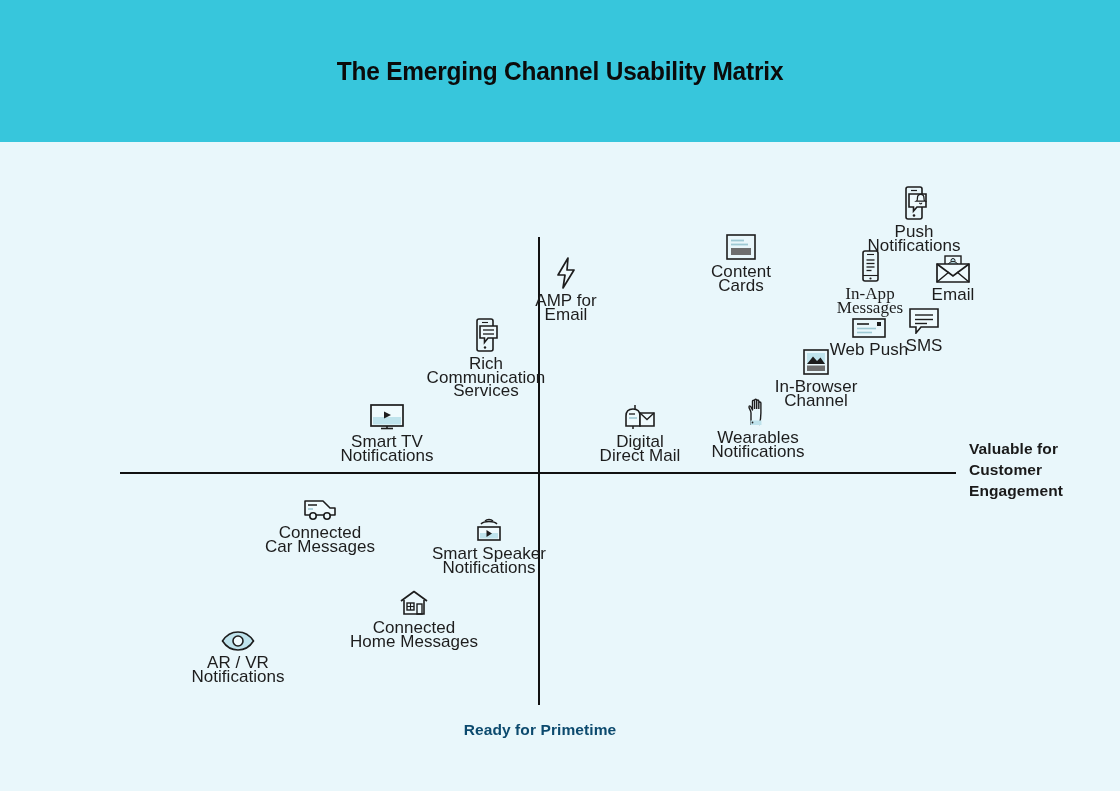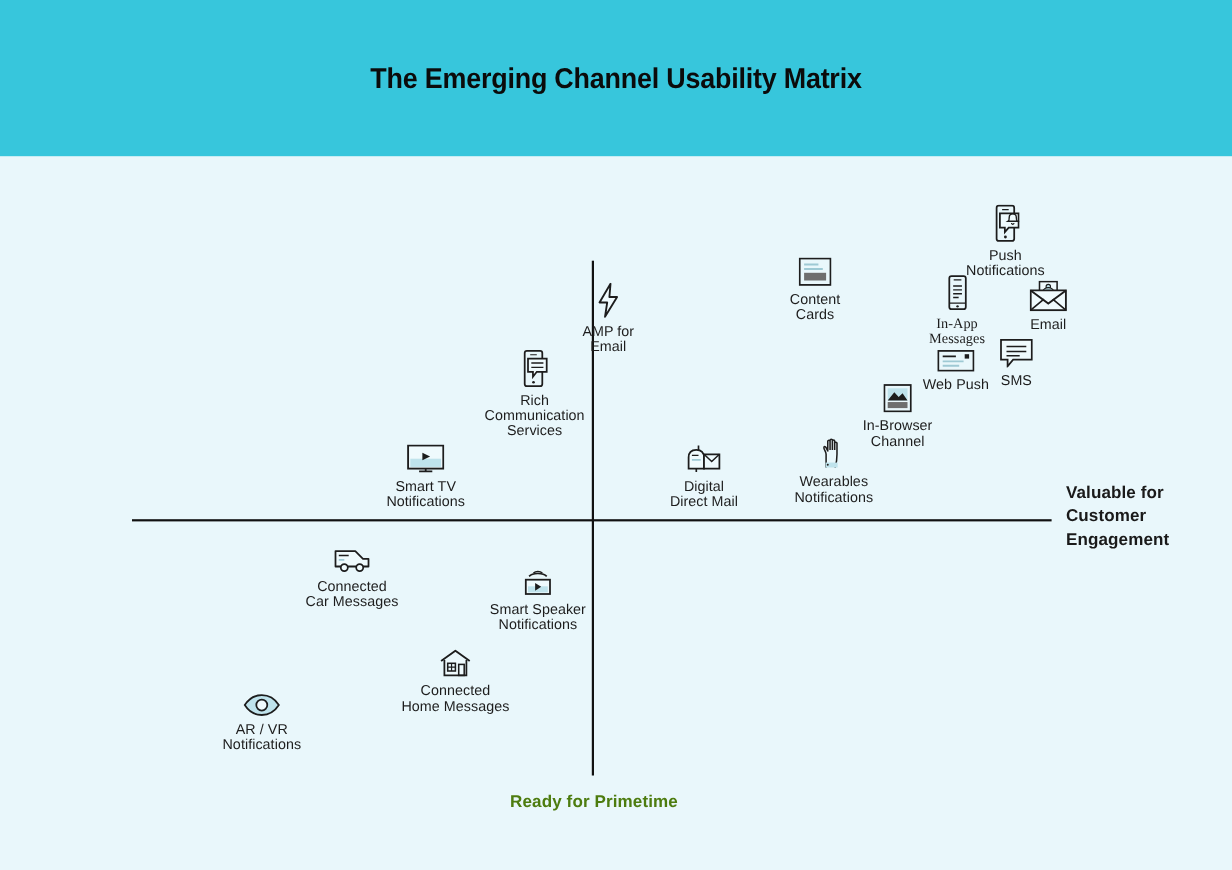--- a/index.html
+++ b/index.html
@@ -86,41 +86,41 @@
     letter-spacing: 0.1px;
   }
   .axis-label-x {
     position: absolute;
     left: 400px;
     top: 578px;
     width: 280px;
     text-align: center;
     font-size: 15.5px;
     line-height: 20px;
-    color: #4d7c0f;
+    color: #0c4a6e;
     font-weight: bold;
     letter-spacing: 0.1px;
   }
   
   .item {
     position: absolute;
     width: 150px;
     margin-left: -75px;
     display: flex;
     flex-direction: column;
     align-items: center;
   }
   .item-icon {
     display: block;
     line-height: 0;
   }
   .item-label {
     margin-top: 5px;
     text-align: center;
-    font-size: 13px;
+    font-size: 17px;
     line-height: 13.5px;
     color: #1D1D1D;
     letter-spacing: 0.05px;
     white-space: pre-line;
     font-weight: 500;
   }
   svg { display: block; }
 </style>
 </head>
 <body>
@@ -257,21 +257,21 @@
           <line x1="11" y1="5" x2="11" y2="1" stroke="#1D1D1D" stroke-width="1.5"></line>
           <path d="M16 9 H30 V22 H16 Z" fill="#EFFAFD" stroke="#1D1D1D" stroke-width="1.6"></path>
           <path d="M16 9 L23 15.5 L30 9" fill="none" stroke="#1D1D1D" stroke-width="1.4"></path>
           <line x1="9" y1="22" x2="9" y2="25" stroke="#1D1D1D" stroke-width="1.5"></line>
         </svg>
       </span>
       <span class="item-label">Digital
 Direct Mail</span>
     </div>
 
-    <div class="item" style="left:553px; top:115px;">
+    <div class="item" style="left:566px; top:115px;">
       <span class="item-icon">
         <svg width="22" height="32" viewBox="0 0 22 32">
           <path d="M13 1 L3 18 H10 L8 31 L19 13 H12 Z" fill="#EFFAFD" stroke="#1D1D1D" stroke-width="1.7" stroke-linejoin="round"></path>
         </svg>
       </span>
       <span class="item-label">AMP for
 Email</span>
     </div>
 
     <div class="item" style="left:486px; top:176px;justify-content:flex-end;">

